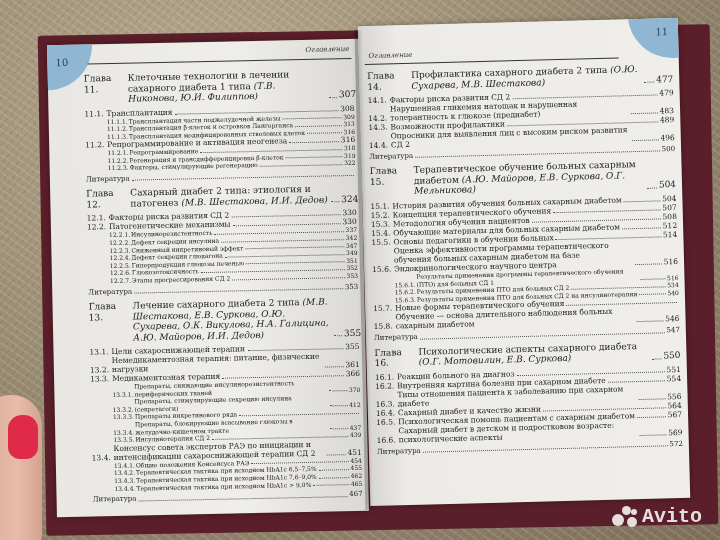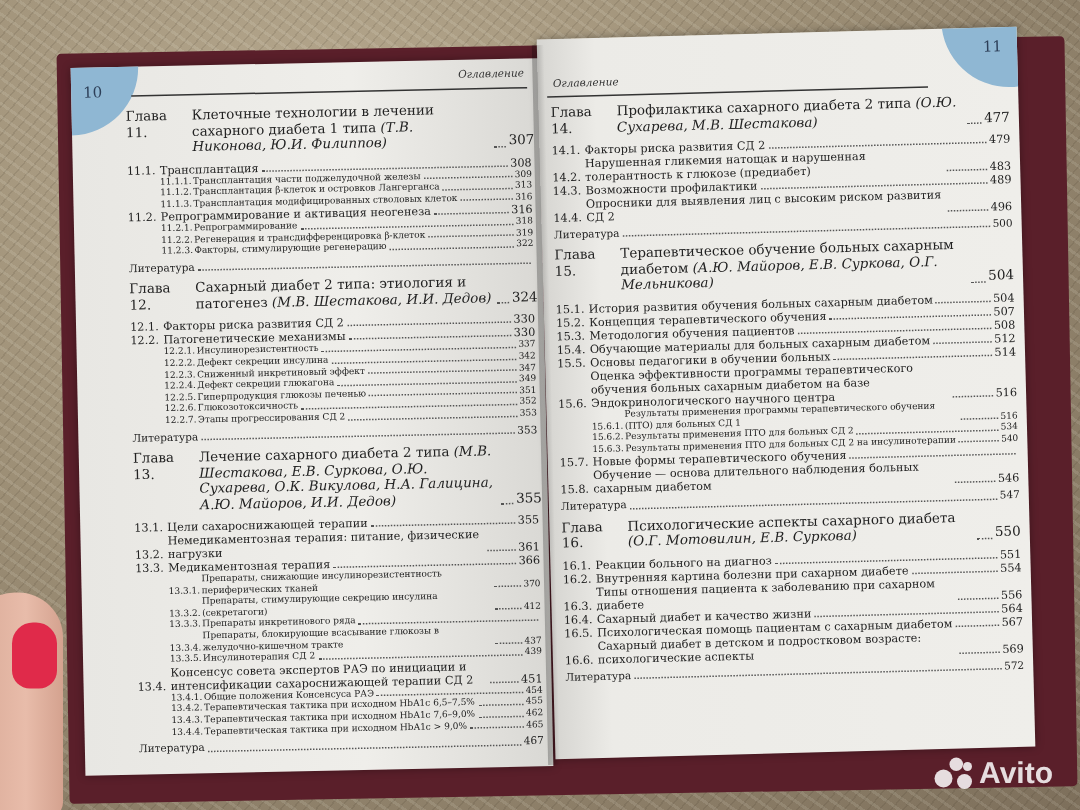--- a/index.html
+++ b/index.html
@@ -82,22 +82,22 @@
   .finger {
     position:absolute; left:-20px; top:395px; width:62px; height:150px;
     background: linear-gradient(90deg, #d9a996, #e8bcaa 60%, #d4a28f);
     border-radius: 30px 30px 10px 10px;
   }
   .nail {
     position:absolute; left:8px; top:415px; width:30px; height:44px;
     background:#e02a4a; border-radius:14px 14px 12px 12px;
   }
   .watermark {
-    position:absolute; right:18px; bottom:12px; display:flex; align-items:flex-start; gap:4px;
-    color:rgba(255,255,255,0.85); font-family:Liberation Sans, sans-serif; font-weight:bold; font-size:20px;
+    position:absolute; right:18px; bottom:12px; display:flex; align-items:center; gap:4px;
+    color:rgba(255,255,255,0.85); font-family:Liberation Mono, monospace; font-weight:bold; font-size:20px;
   }
   .dots { position:relative; width:26px; height:22px; }
   .dots span { position:absolute; border-radius:50%; background:rgba(255,255,255,0.85); }
 </style>
 </head>
 <body>
 
 <div class="carpet-texture"></div>
 <div class="cover"></div>
 

